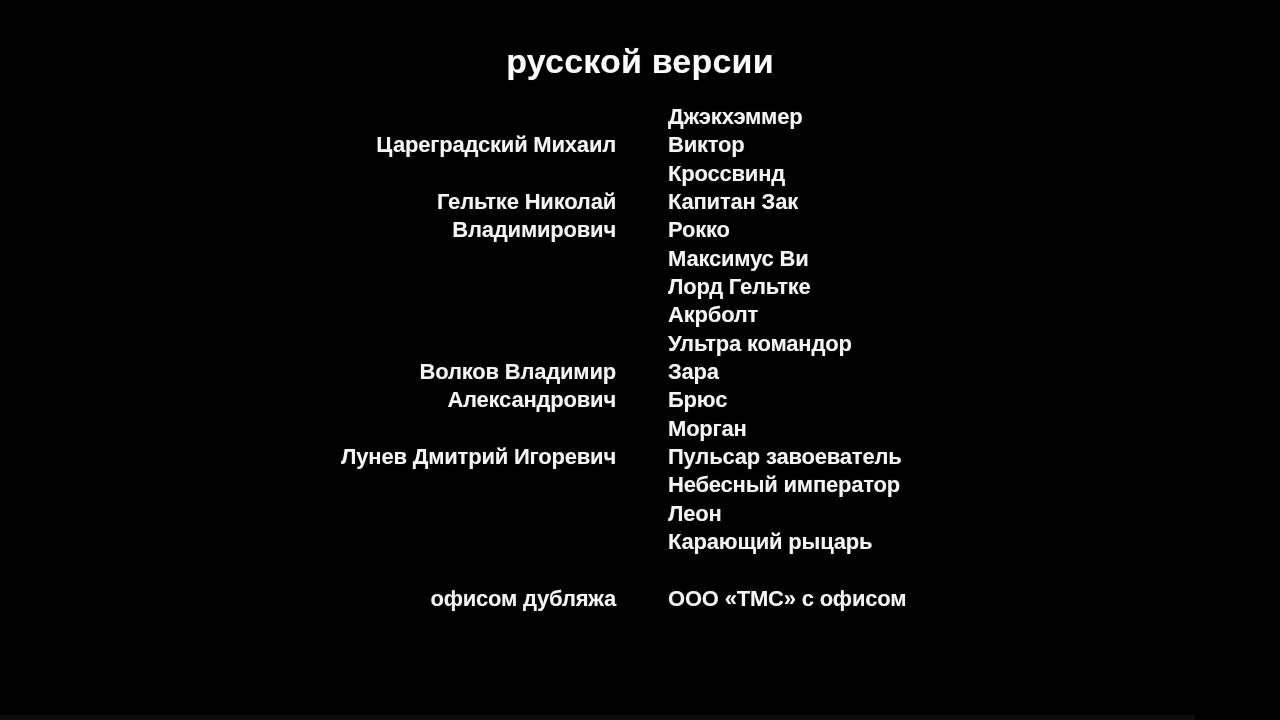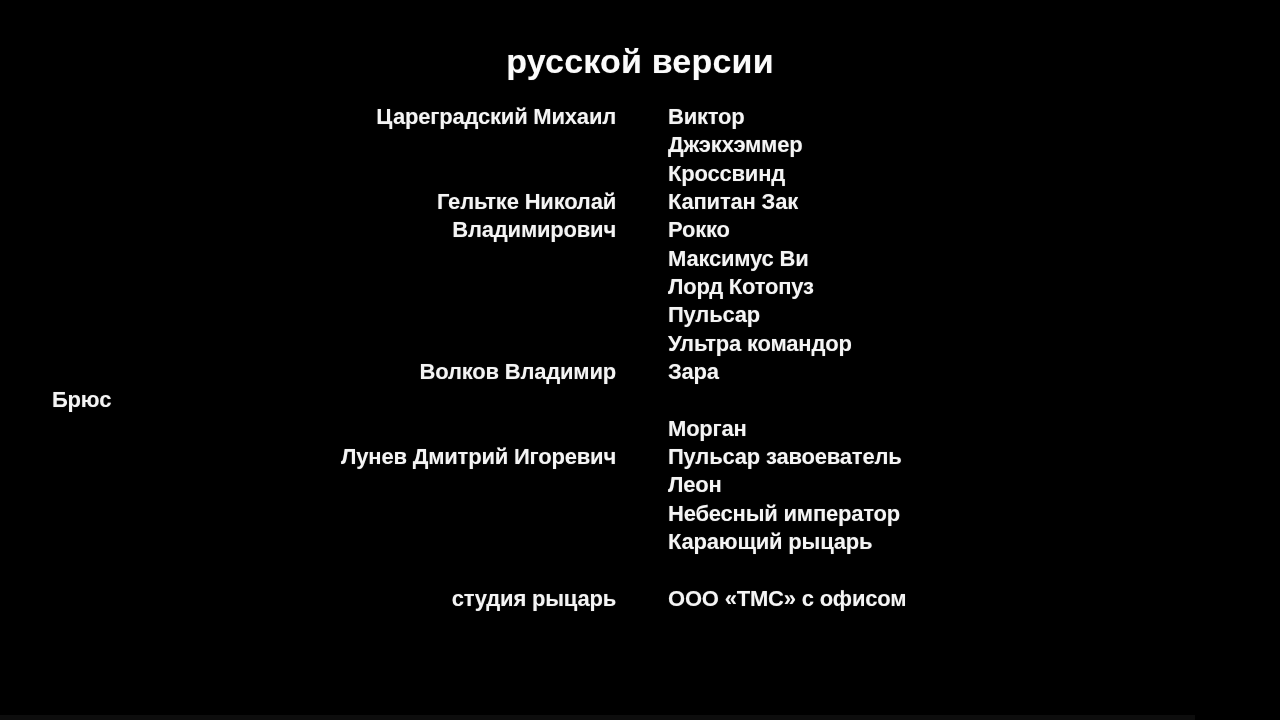--- a/index.html
+++ b/index.html
@@ -72,85 +72,86 @@
 </head>
 <body>
 
 <div class="stage">
 
   <div class="title">русской версии</div>
 
   <div class="credits">
 
     <div class="row">
+      <div class="cell-left"></div>
+      <div class="cell-right">Джэкхэммер</div>
+    </div>
+    <div class="row">
       <div class="cell-left">Цареградский Михаил</div>
       <div class="cell-right">Виктор</div>
-    </div>
-    <div class="row">
-      <div class="cell-left"></div>
-      <div class="cell-right">Джэкхэммер</div>
     </div>
     <div class="row">
       <div class="cell-left"></div>
       <div class="cell-right">Кроссвинд</div>
     </div>
     <div class="row">
       <div class="cell-left">Гельтке Николай</div>
       <div class="cell-right">Капитан Зак</div>
     </div>
     <div class="row">
       <div class="cell-left">Владимирович</div>
       <div class="cell-right">Рокко</div>
     </div>
     <div class="row">
       <div class="cell-left"></div>
       <div class="cell-right">Максимус Ви</div>
     </div>
     <div class="row">
       <div class="cell-left"></div>
-      <div class="cell-right">Лорд Котопуз</div>
+      <div class="cell-right">Лорд Гельтке</div>
     </div>
     <div class="row">
       <div class="cell-left"></div>
-      <div class="cell-right">Пульсар</div>
+      <div class="cell-right">Акрболт</div>
     </div>
     <div class="row">
       <div class="cell-left"></div>
       <div class="cell-right">Ультра командор</div>
     </div>
     <div class="row">
       <div class="cell-left">Волков Владимир</div>
       <div class="cell-right">Зара</div>
     </div>
     <div class="row">
+      <div class="cell-left">Александрович</div>
       <div class="cell-right">Брюс</div>
     </div>
     <div class="row">
       <div class="cell-left"></div>
       <div class="cell-right">Морган</div>
     </div>
     <div class="row">
       <div class="cell-left">Лунев Дмитрий Игоревич</div>
       <div class="cell-right">Пульсар завоеватель</div>
     </div>
     <div class="row">
       <div class="cell-left"></div>
-      <div class="cell-right">Леон</div>
+      <div class="cell-right">Небесный император</div>
     </div>
     <div class="row">
       <div class="cell-left"></div>
-      <div class="cell-right">Небесный император</div>
+      <div class="cell-right">Леон</div>
     </div>
     <div class="row">
       <div class="cell-left"></div>
       <div class="cell-right">Карающий рыцарь</div>
     </div>
 
     <div class="row footer-row">
-      <div class="cell-left">студия рыцарь</div>
+      <div class="cell-left">офисом дубляжа</div>
       <div class="cell-right">ООО «ТМС» с офисом</div>
     </div>
 
   </div>
 
   <div class="bottom-strip"></div>
 
 </div>
 
 </body></html>

